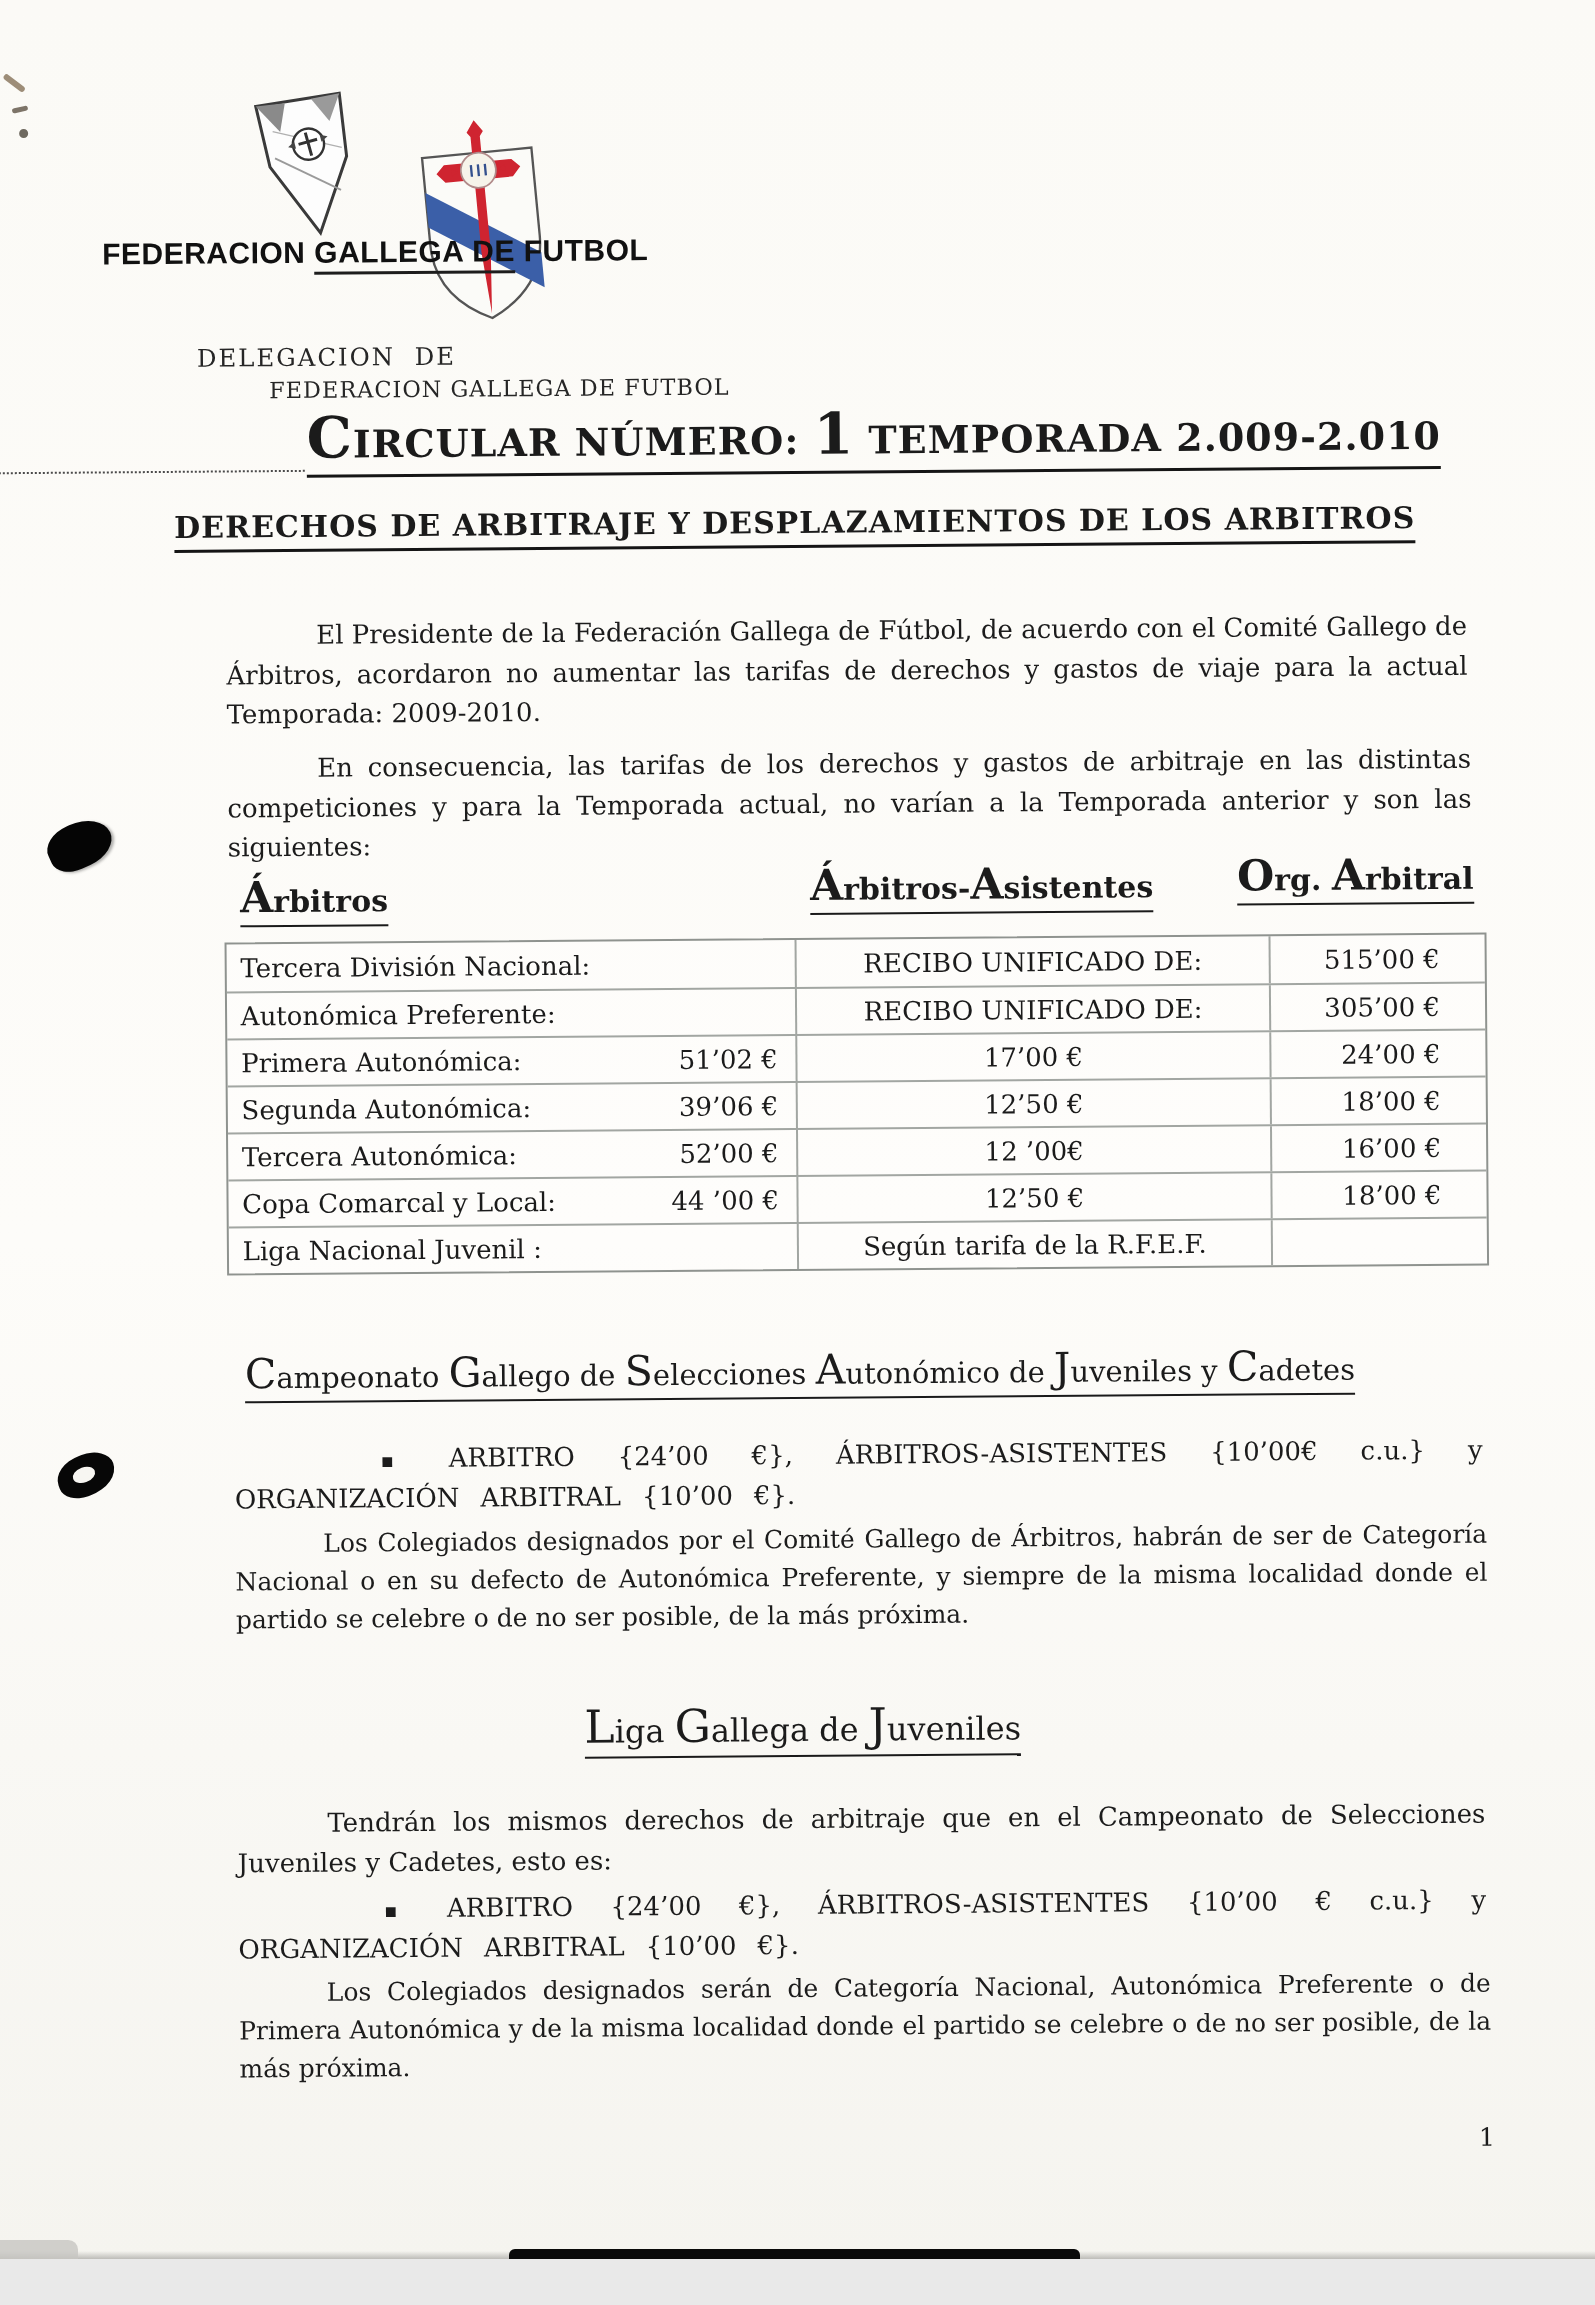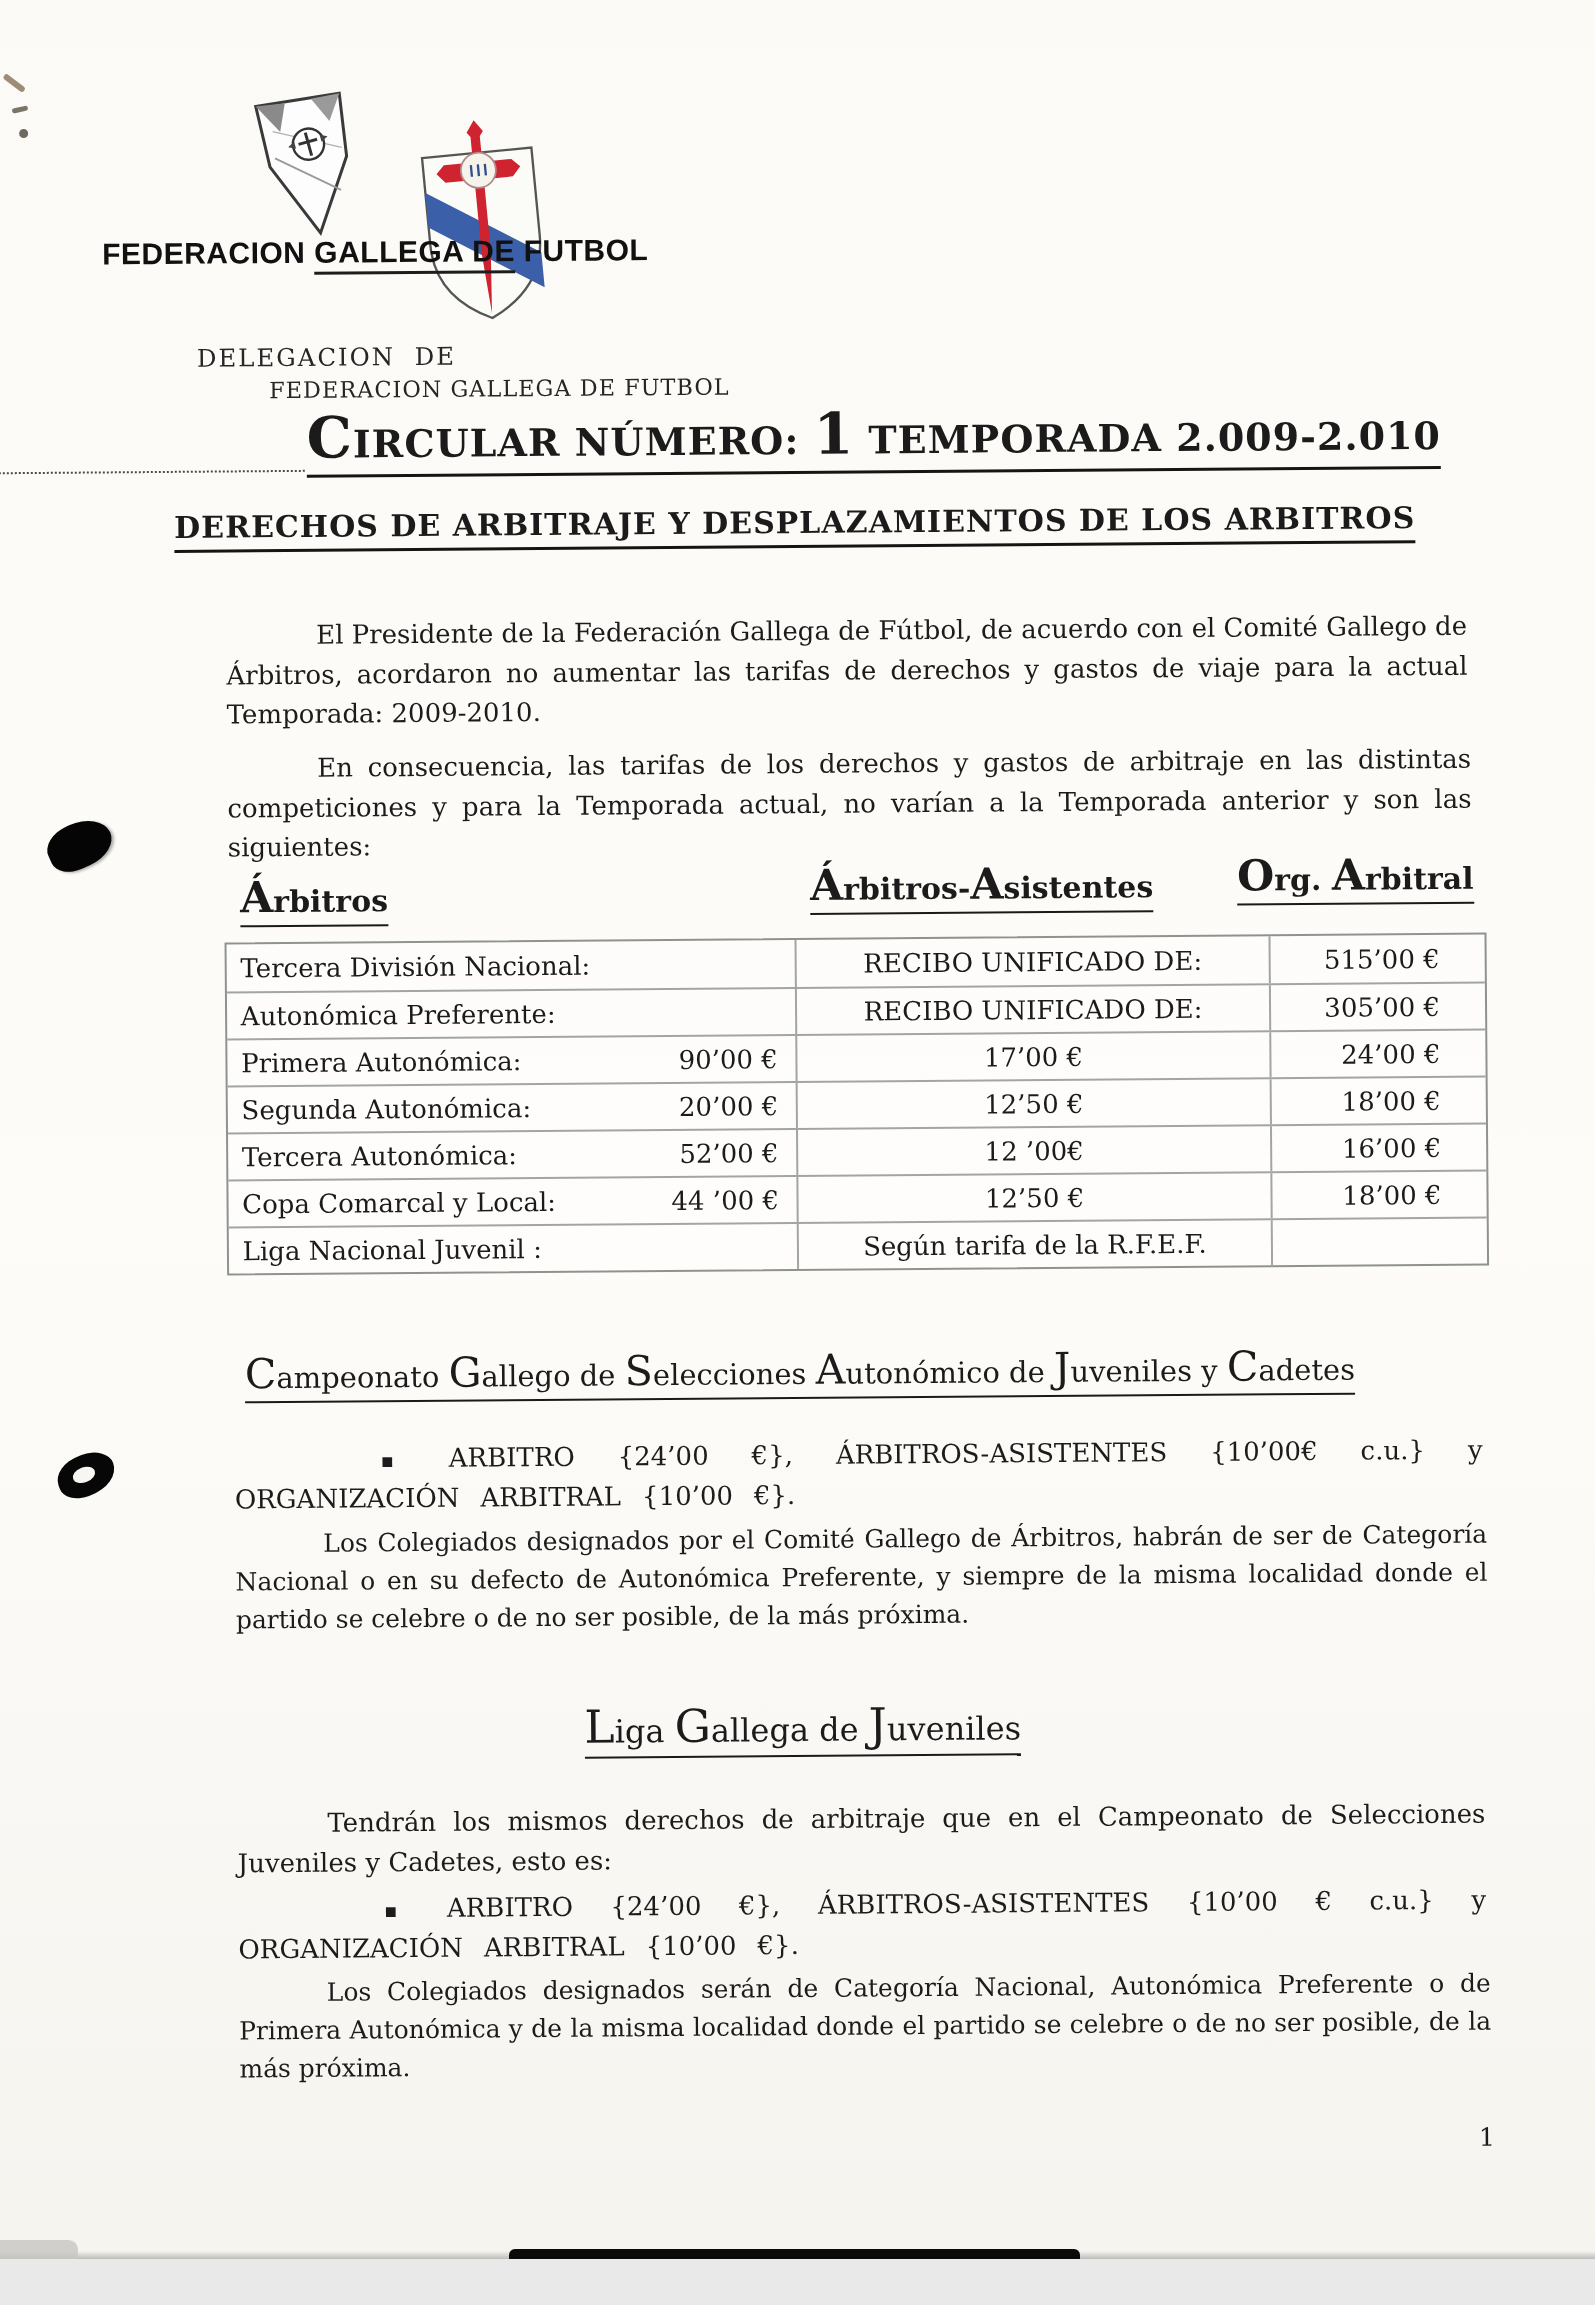--- a/index.html
+++ b/index.html
@@ -151,29 +151,29 @@
       <div class="fc c1">
             <span class="cat">Autonómica Preferente:</span>
             <span class="fee"></span>
           </div>
       <div class="fc c2">RECIBO UNIFICADO DE:</div>
       <div class="fc c3">305’00 €</div>
     </div>
     <div class="frow">
       <div class="fc c1">
             <span class="cat">Primera Autonómica:</span>
-            <span class="fee">90’00 €</span>
+            <span class="fee">51’02 €</span>
           </div>
       <div class="fc c2">17’00 €</div>
       <div class="fc c3">24’00 €</div>
     </div>
     <div class="frow">
       <div class="fc c1">
             <span class="cat">Segunda Autonómica:</span>
-            <span class="fee">20’00 €</span>
+            <span class="fee">39’06 €</span>
           </div>
       <div class="fc c2">12’50 €</div>
       <div class="fc c3">18’00 €</div>
     </div>
     <div class="frow">
       <div class="fc c1">
             <span class="cat">Tercera Autonómica:</span>
             <span class="fee">52’00 €</span>
           </div>
       <div class="fc c2">12 ’00€</div>

